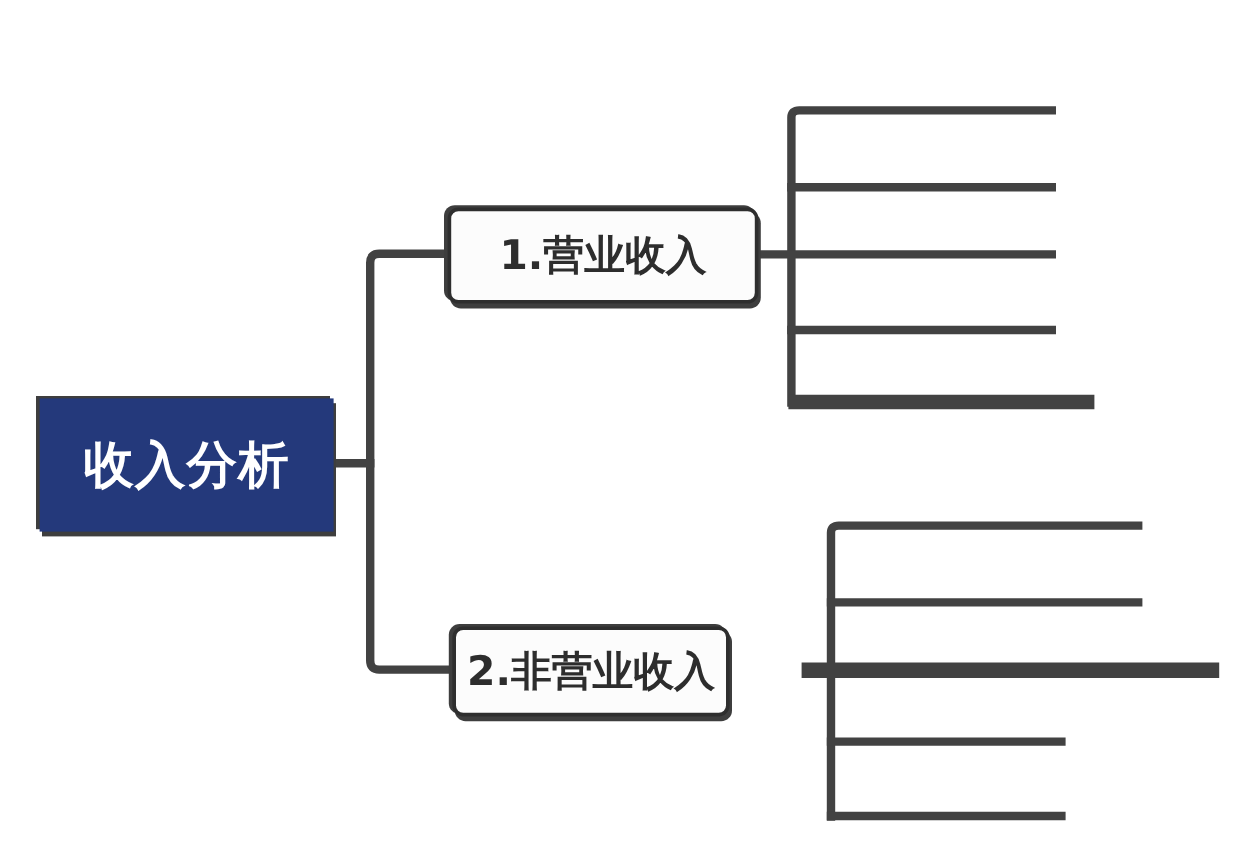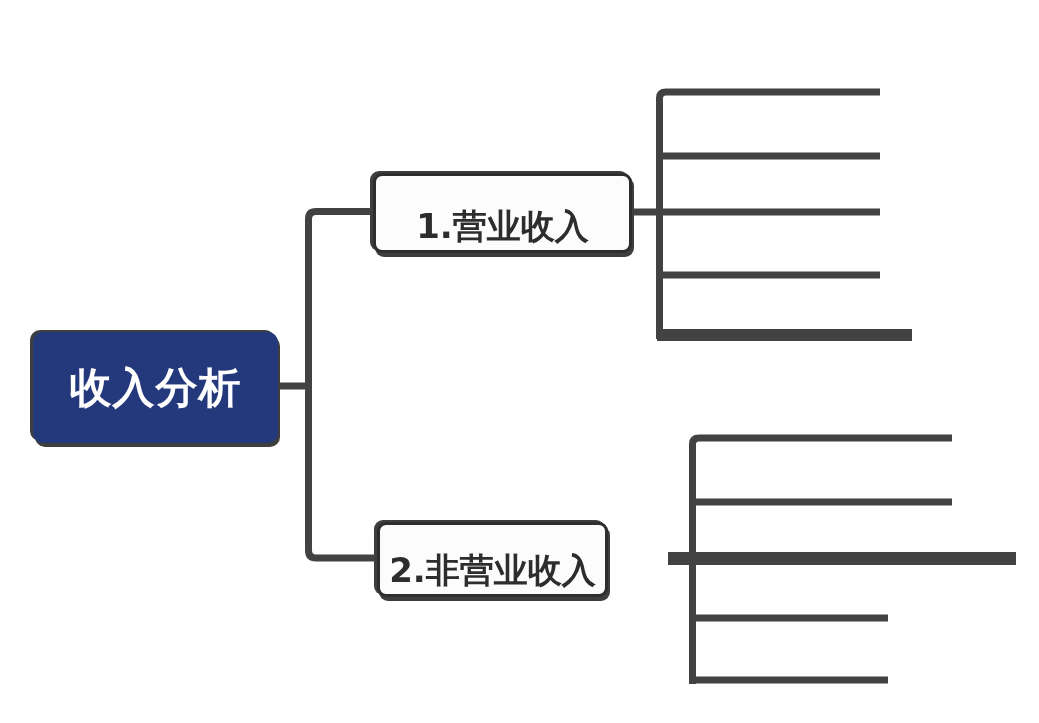--- a/index.html
+++ b/index.html
@@ -52,33 +52,32 @@
     cursor: pointer;
     user-select: none;
   }
   .node-root {
     left: 33px;
     top: 332px;
     width: 245px;
     height: 111px;
     background: var(--root-fill);
     color: var(--root-text);
-    border-radius: 10px;
+    border-radius: 0;
     font-size: 42px;
     letter-spacing: 1px;
     box-shadow: -3px -2px 0 var(--shadow), 2px 4px 0 var(--shadow);
   }
   .node-topic {
     background: var(--node-fill);
     color: var(--node-text);
     border: 3px solid var(--node-border);
     border-radius: 9px;
     font-size: 34px;
     box-shadow: -3px -2px 0 var(--shadow), 2px 4px 0 var(--shadow);
-    align-items: flex-end;
   }
   .node-topic-1 {
     left: 373px;
     top: 173px;
     width: 259px;
     height: 80px;
   }
   .node-topic-2 {
     left: 377px;
     top: 522px;

